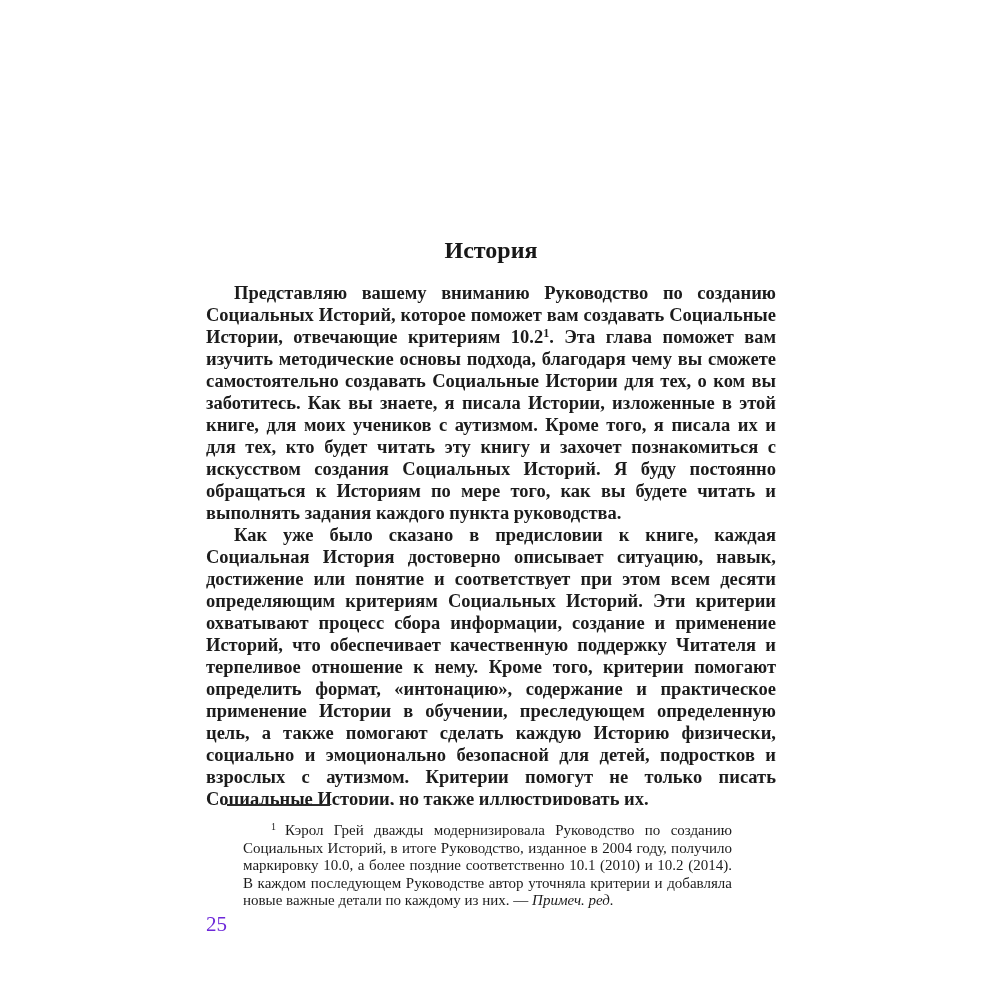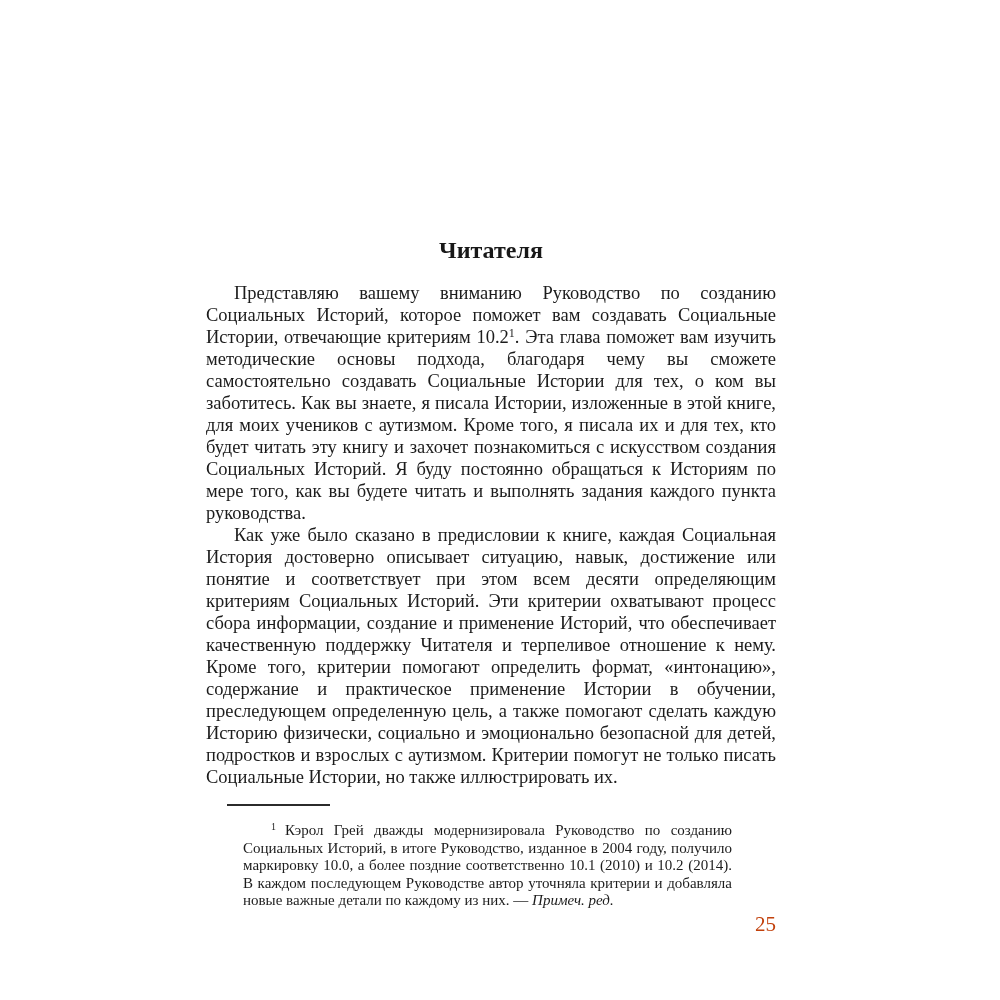--- a/index.html
+++ b/index.html
@@ -39,20 +39,21 @@
     overflow: hidden;
     font-size: 18.5px;
     line-height: 22px;
     text-align: justify;
     hyphens: auto;
     -webkit-hyphens: auto;
   }
   .body-text p {
     margin: 0;
     text-indent: 28px;
+    font-weight: bold;
   }
   .body-text p + p {
   }
   .fn-ref {
     font-size: 12px;
     line-height: 0;
     vertical-align: 6px;
   }
   .footnote-block {
     position: absolute;
@@ -82,31 +83,31 @@
     margin-right: 9px;
   }
   .fn-source {
     font-style: italic;
   }
   .page-number {
     position: absolute;
     left: 206px;
     top: 912px;
     width: 570px;
-    text-align: right;
+    text-align: left;
     font-size: 21px;
-    color: #c2410c;
+    color: #6d28d9;
   }
 </style>
 </head>
 <body>
 
 <div class="page">
 
-  <h1 class="chapter-title">Читателя</h1>
+  <h1 class="chapter-title">История</h1>
 
   <div class="body-text">
     <p><span>Представляю вашему вниманию Руководство по созданию Социальных Историй, которое поможет вам создавать Социальные Истории, отвечающие критериям 10.2</span><sup class="fn-ref">1</sup><span>. Эта глава поможет вам изучить методические основы подхода, благодаря чему вы сможете самостоятельно создавать Социальные Истории для тех, о ком вы заботитесь. Как вы знаете, я писала Истории, изложенные в этой книге, для моих учеников с аутизмом. Кроме того, я писала их и для тех, кто будет читать эту книгу и захочет познакомиться с искусством создания Социальных Историй. Я буду постоянно обращаться к Историям по мере того, как вы будете читать и выполнять задания каждого пункта руководства.</span></p>
     <p>Как уже было сказано в предисловии к книге, каждая Социальная История достоверно описывает ситуацию, навык, достижение или понятие и соответствует при этом всем десяти определяющим критериям Социальных Историй. Эти критерии охватывают процесс сбора информации, создание и применение Историй, что обеспечивает качественную поддержку Читателя и терпеливое отношение к нему. Кроме того, критерии помогают определить формат, «интонацию», содержание и практическое применение Истории в обучении, преследующем определенную цель, а также помогают сделать каждую Историю физически, социально и эмоционально безопасной для детей, подростков и взрослых с аутизмом. Критерии помогут не только писать Социальные Истории, но также иллюстрировать их.</p>
   </div>
 
   <div class="footnote-block">
     <div class="fn-rule"></div>
     <p><sup class="fn-marker">1</sup><span>Кэрол Грей дважды модернизировала Руководство по созданию Социальных Историй, в итоге Руководство, изданное в 2004 году, получило маркировку 10.0, а более поздние соответственно 10.1 (2010) и 10.2 (2014). В каждом последующем Руководстве автор уточняла критерии и добавляла новые важные детали по каждому из них. — </span><em class="fn-source">Примеч. ред.</em></p>
   </div>

